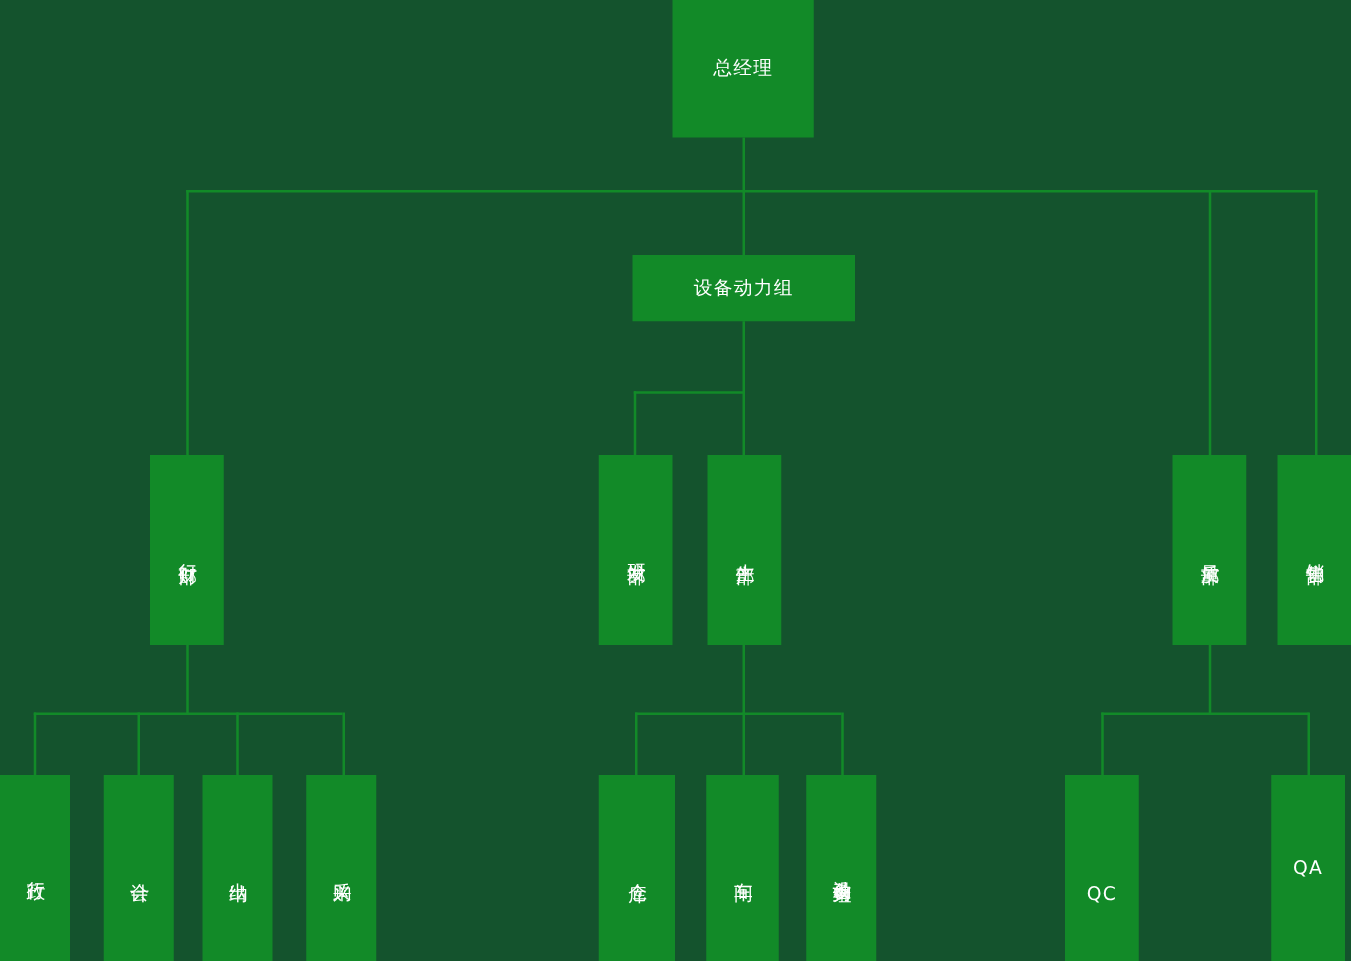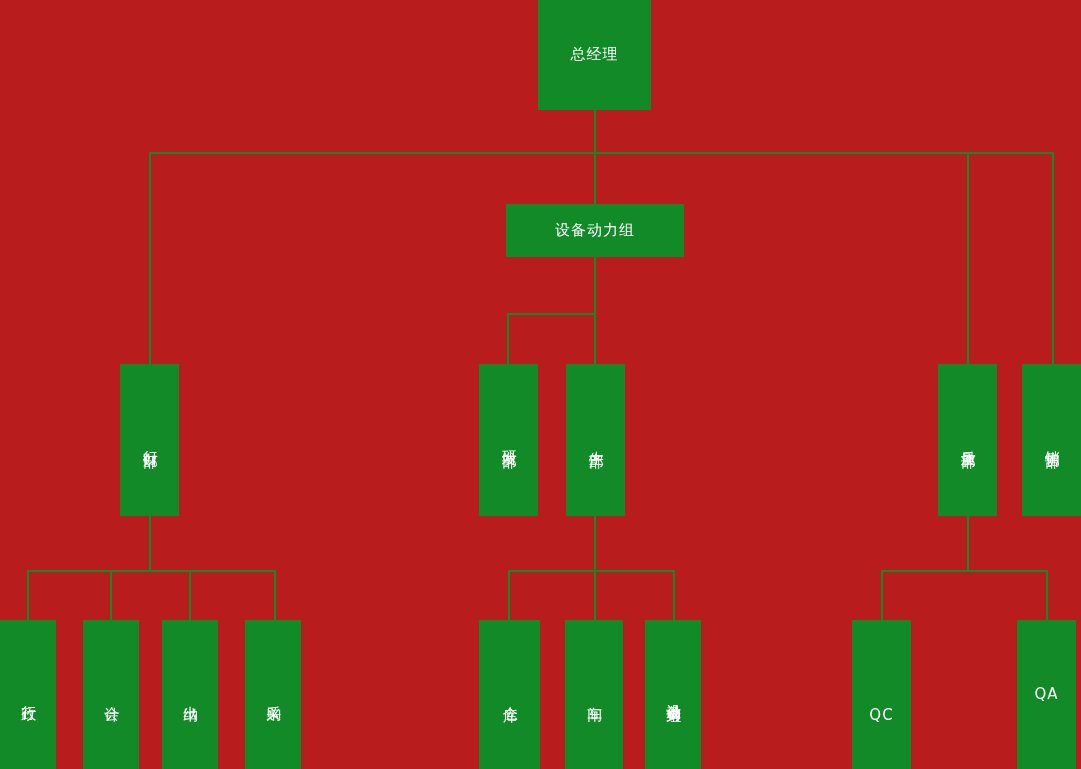--- a/index.html
+++ b/index.html
@@ -7,21 +7,21 @@
     padding: 0;
     background: #ffffff;
   }
   body {
     font-family: "DejaVu Sans", "Liberation Sans", sans-serif;
   }
   #canvas {
     position: relative;
     width: 1081px;
     height: 769px;
-    background: #b91c1c;
+    background: #14532d;
     overflow: hidden;
   }
   .node {
     position: absolute;
     background: #128a28;
     color: #ffffff;
     display: flex;
     align-items: center;
     justify-content: center;
     text-align: center;

